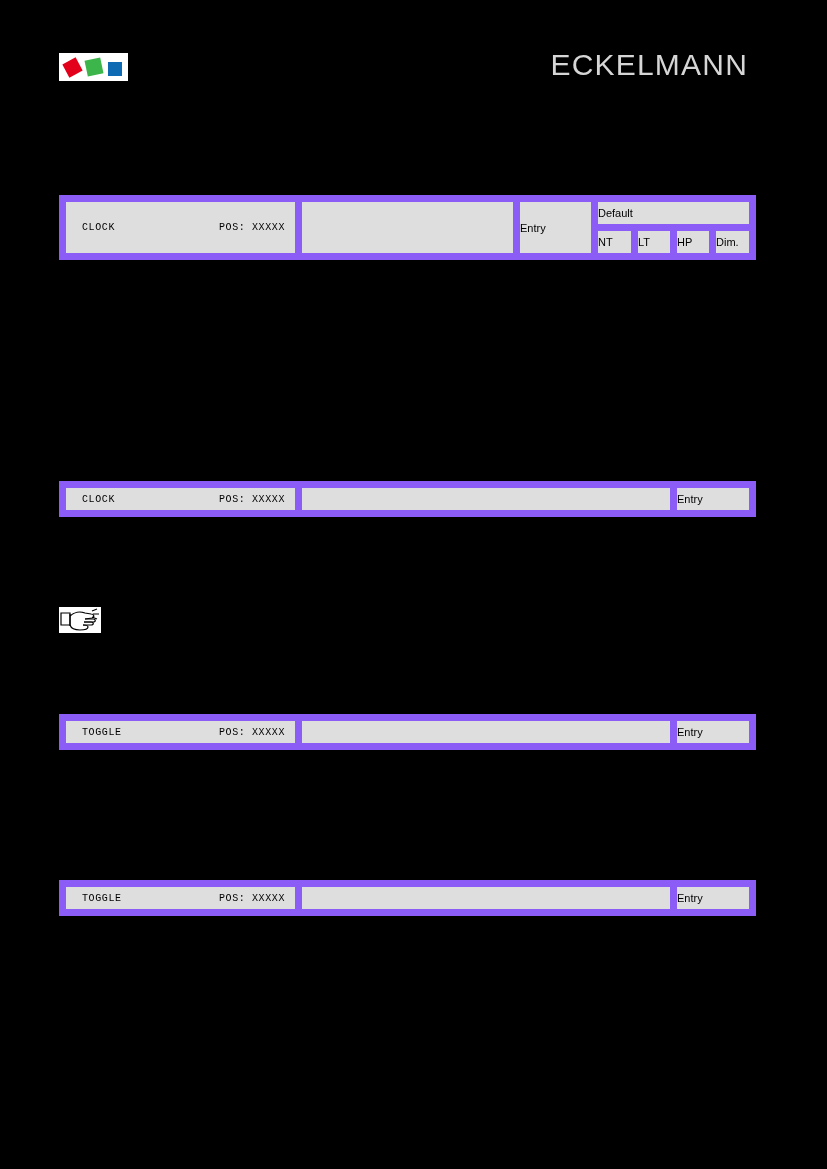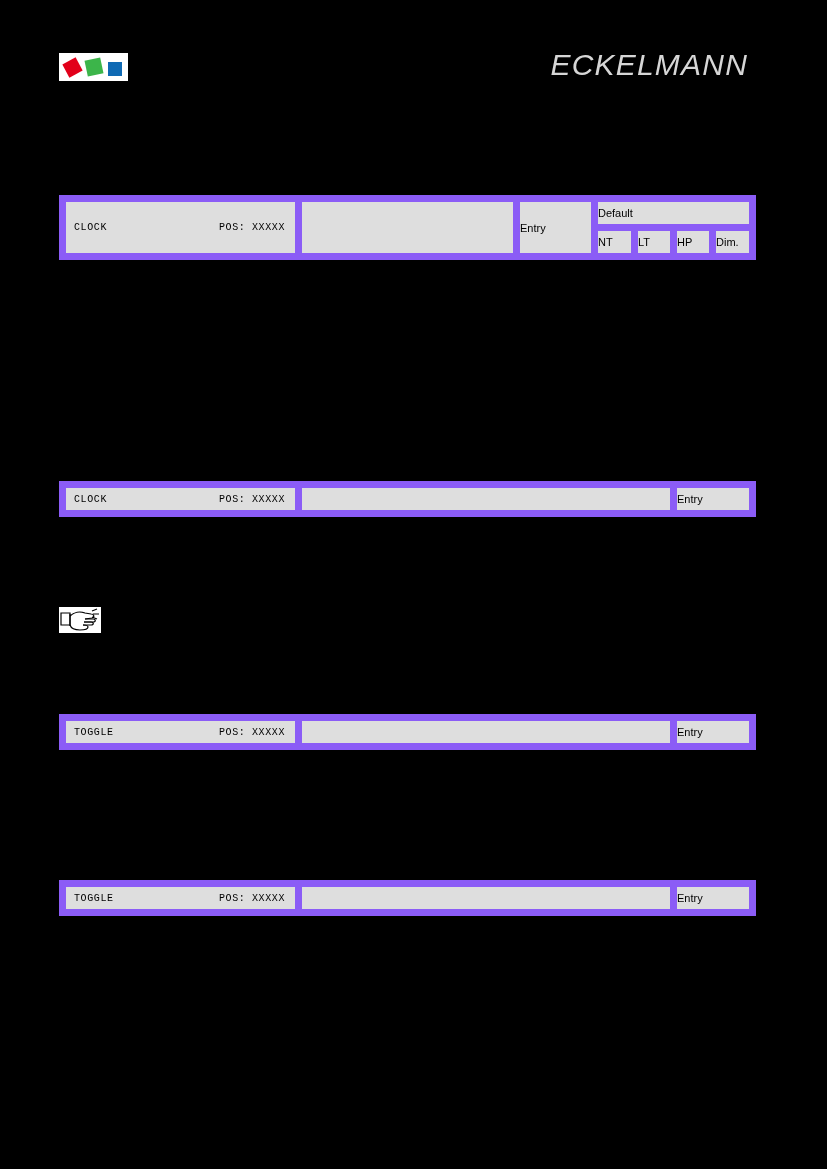--- a/index.html
+++ b/index.html
@@ -63,21 +63,20 @@
   .brand-wordmark {
     position: absolute;
     right: 79px;
     top: 48px;
     font-size: 30px;
     letter-spacing: 1.2px;
     color: #d6d6d6;
     font-family: "Liberation Sans", sans-serif;
     font-weight: 400;
     white-space: nowrap;
-    font-style: italic;
   }
 
   
   .tbl {
     position: absolute;
     border-collapse: collapse;
     table-layout: fixed;
     background: #dedede;
     color: #000000;
   }
@@ -97,21 +96,21 @@
   }
   .lbl {
     font-family: "Liberation Sans", sans-serif;
     font-size: 11px;
     padding-left: 4px;
   }
   .cell-flex {
     display: flex;
     justify-content: space-between;
     align-items: center;
-    padding: 0 10px 0 4px;
+    padding: 0 10px 0 12px;
     height: 100%;
     box-sizing: border-box;
   }
 
   
   #block1 { left: 59px; top: 195px; width: 690px; }
   
   #block2 { left: 59px; top: 481px; width: 690px; }
   
   .hand-icon {

